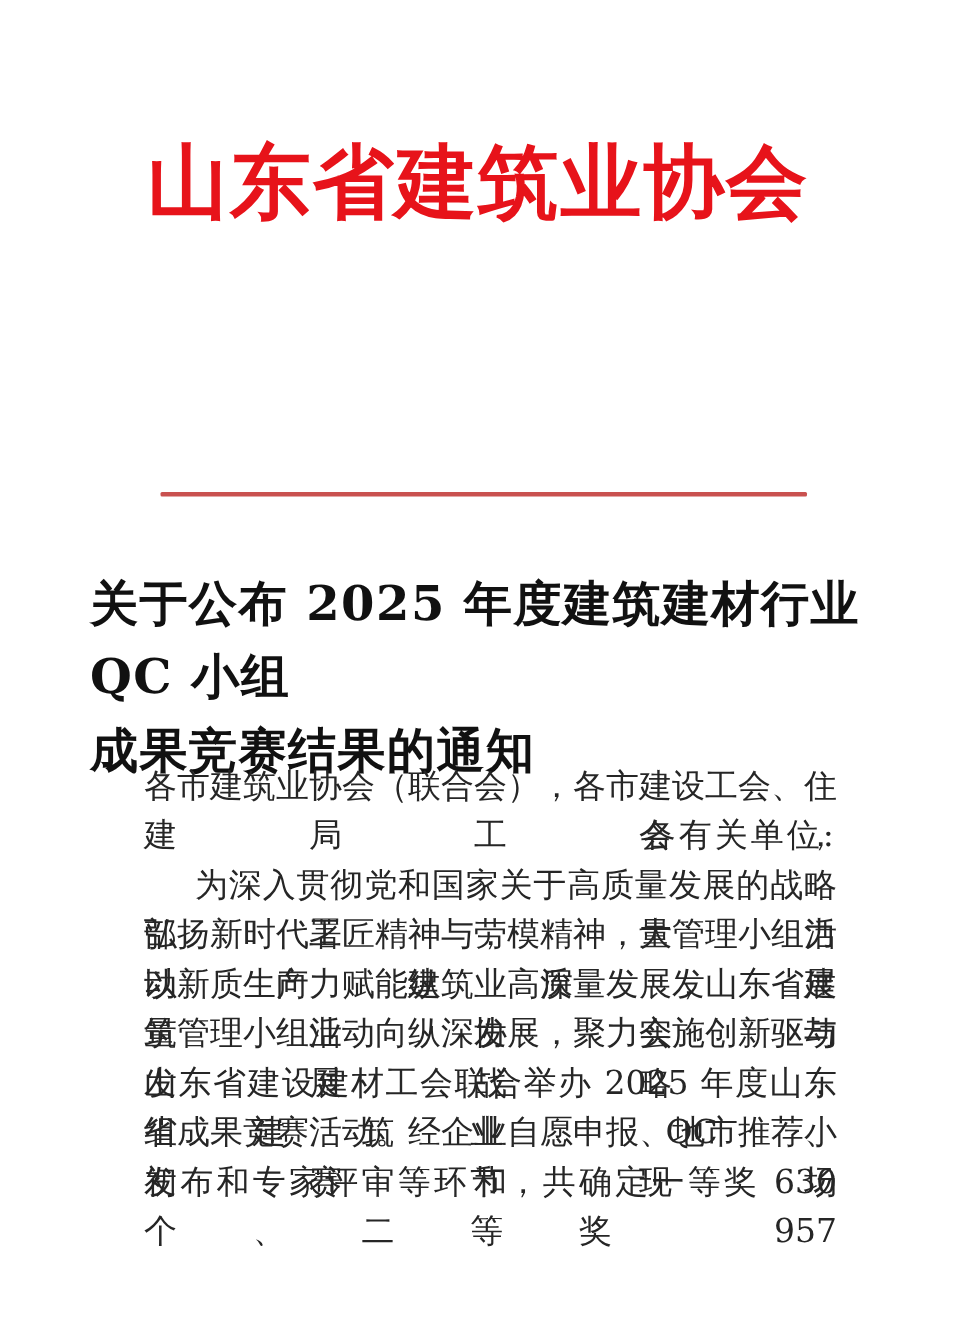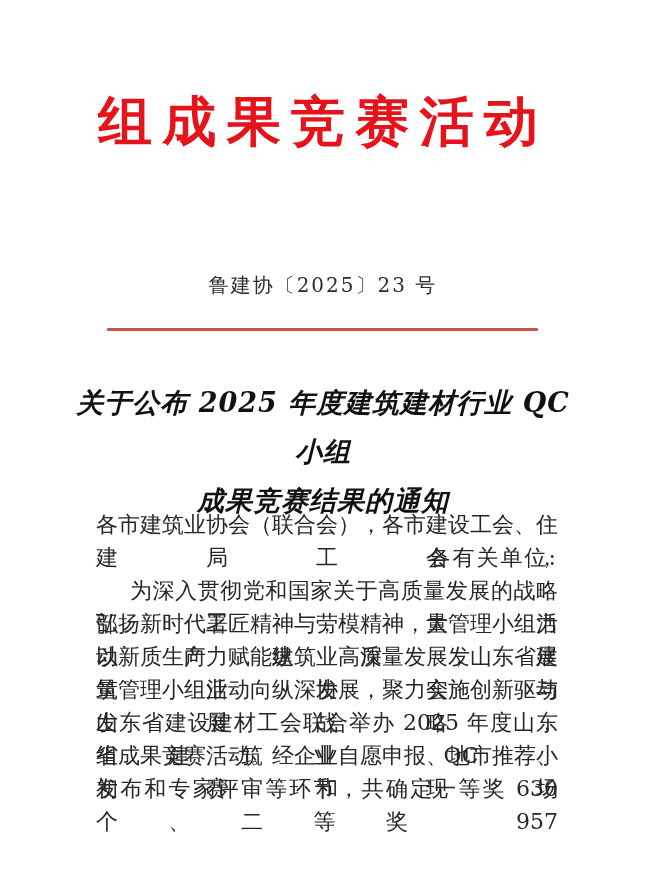--- a/index.html
+++ b/index.html
@@ -53,27 +53,25 @@
     width: 431px;
     height: 3px;
     background: var(--rule-red);
     border-radius: 1px;
   }
   .doc-title {
     position: absolute;
     top: 378px;
     left: 60px;
     width: 526px;
-    text-align: center;
-    font-size: 27px;
+    font-size: 32px;
     font-weight: bold;
     line-height: 49px;
     letter-spacing: 1px;
     color: var(--title-color);
-    font-style: italic;
   }
   .body-text {
     position: absolute;
     top: 508px;
     left: 96px;
     width: 462px;
     font-size: 22px;
     line-height: 33px;
     color: var(--text-color);
   }
@@ -91,24 +89,23 @@
   }
   .body-line.indent {
     text-indent: 34px;
   }
 </style>
 </head>
 <body>
 
 <div class="page">
 
-  <div class="org-title first">组成果竞赛活动</div>
+  <div class="org-title first">山东省建筑业协会</div>
 
 
-  <div class="doc-number">鲁建协〔2025〕23 号</div>
 
   <div class="red-rule"></div>
 
   <div class="doc-title">
     <div>关于公布 2025 年度建筑建材行业 QC 小组</div>
     <div>成果竞赛结果的通知</div>
   </div>
 
   <div class="body-text">
 

